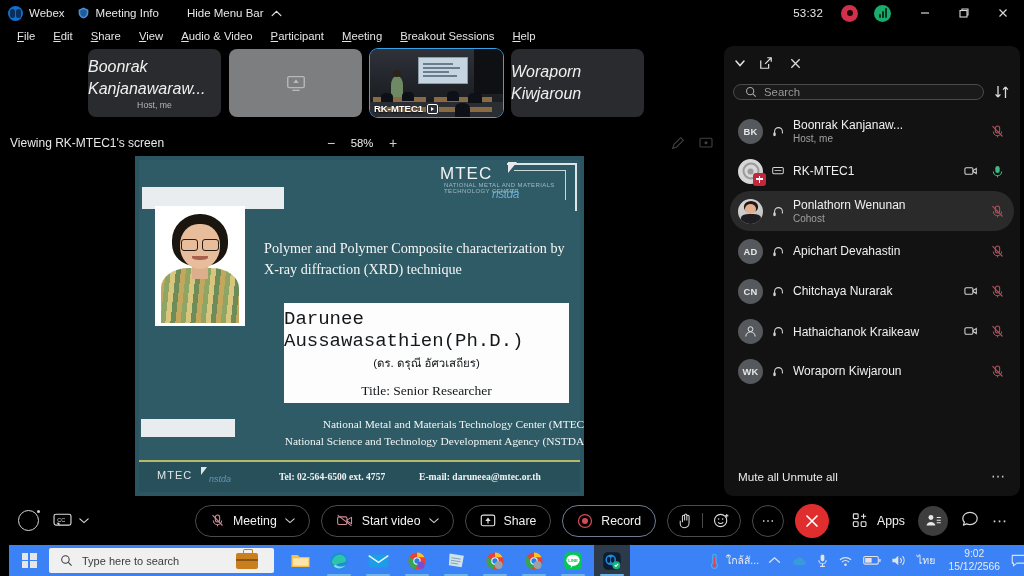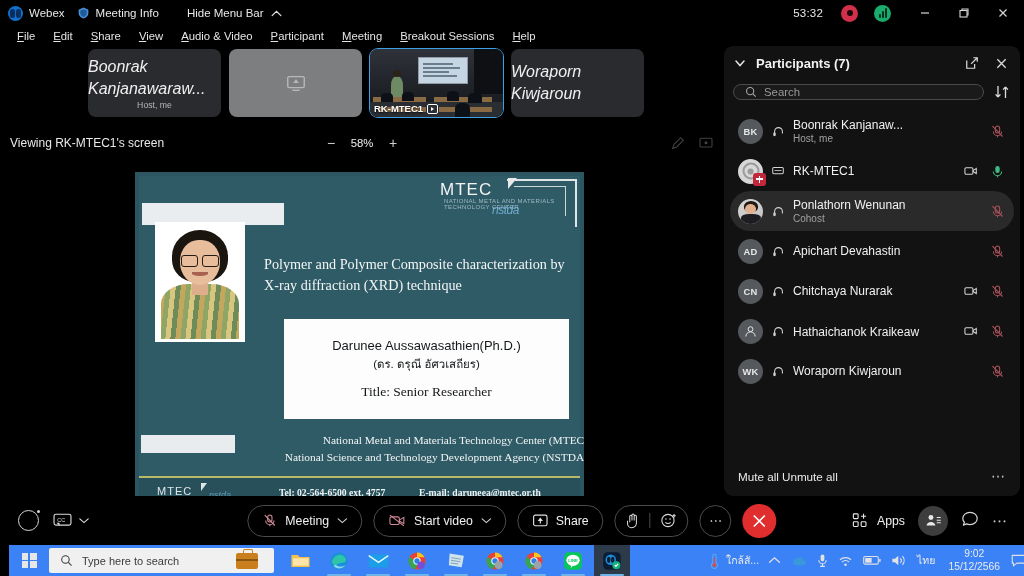--- a/index.html
+++ b/index.html
@@ -97,21 +97,21 @@
   .share-title { color:#e9e9e9; font-size:12px; padding-left:10px; }
   .zoomctl { position:absolute; left:50%; transform:translateX(-50%); display:flex; align-items:center; gap:11px; }
   .zoomctl .zb { color:#cfcfcf; font-size:14px; width:12px; text-align:center; line-height:1;}
   .zoomctl .zv { color:#eee; font-size:11.3px; min-width:28px; text-align:center;}
   .sb-right { margin-left:auto; display:flex; align-items:center; gap:12px; padding-right:10px; }
   .sb-right svg { display:block; opacity:.32; }
 
   
   .stage { position:absolute; top:156px; left:0; width:724px; height:340px; background:#000; }
   .slide {
-    position:absolute; left:135px; top:16px; width:449px; height:340px;
+    position:absolute; left:135px; top:0; width:449px; height:340px;
     background:#2b5560; overflow:hidden;
   }
   .sl-inner { position:absolute; inset:4px; background:#2f5b66; }
   .mtec-brand { position:absolute; right:0; top:2px; width:150px; height:48px; }
   .mtec-word { position:absolute; left:10px; top:2px; color:#f2f2f2; font-size:17px; letter-spacing:1px; font-family:"Liberation Sans", sans-serif; font-weight:500;}
   .mtec-flag { position:absolute; left:78px; top:0px; width:0;height:0;
     border-left:9px solid #e9e9e9; border-bottom:11px solid transparent; }
   .mtec-sub { position:absolute; left:14px; top:20px; font-size:6px; color:#9fb9c4; letter-spacing:.4px;}
   .nstda-word { position:absolute; left:62px; top:25px; color:#79b8e0; font-size:12px; font-style:italic; opacity:.85; letter-spacing:-.5px;}
   .corner-frame { position:absolute; right:3px; top:3px; width:70px; height:48px; border-top:2px solid #dfe6e8; border-right:2px solid #dfe6e8;}
@@ -131,21 +131,21 @@
     border-radius:36% 36% 0 0;}
   .p-neck { position:absolute; left:40%; top:48%; width:20%; height:13%; background:#dcae8c;}
   .sl-title {
     position:absolute; left:125px; top:78px; width:310px;
     color:#f4f6f6; font-family:"Liberation Serif", serif; font-size:14.2px; line-height:1.45;
   }
   .whitebox {
     position:absolute; left:145px; top:143px; width:285px; height:100px; background:#fdfdfd;
     display:flex; flex-direction:column; align-items:center; justify-content:center; gap:2px;
   }
-  .wb-name { font-family:Liberation Sans, sans-serif; font-size:13px; color:#14181a; }
+  .wb-name { font-family:Liberation Mono, monospace; font-size:19px; color:#14181a; }
   .wb-thai { font-family:"Liberation Sans", sans-serif; font-size:11.5px; color:#14181a; }
   .wb-title { font-family:"Liberation Serif", serif; font-size:13.5px; color:#14181a; margin-top:9px;}
   .greybar { position:absolute; left:2px; top:259px; width:94px; height:18px; background:#e8ecee;}
   .sl-org {
     position:absolute; left:104px; top:256px; width:345px; text-align:right;
     color:#f1f4f4; font-family:"Liberation Serif", serif; font-size:11.4px; line-height:1.5;
   }
   .sl-footer { position:absolute; left:0; right:0; bottom:0; height:32px; background:#27505b; border-top:2px solid #b9b96a;}
   .ft-mtec { position:absolute; left:18px; top:7px; color:#dfe6e8; font-size:11px; letter-spacing:1px;}
   .ft-flag { position:absolute; left:62px; top:5px; width:0;height:0;border-left:6px solid #dfe6e8;border-bottom:8px solid transparent;}
@@ -433,21 +433,20 @@
         </div>
       </div>
     </div>
   </div>
 
   <div class="panel">
     <div class="pn-head">
       <svg class="pn-chev" viewBox="0 0 14 14">
         <path d="M3 5 L7 9.5 L11 5" stroke="#e4e4e4" stroke-width="1.5" fill="none" stroke-linecap="round"></path>
       </svg>
-      <span class="pn-title">Participants (7)</span>
       <span class="pn-hbtn">
         <svg width="14" height="14" viewBox="0 0 16 16">
           <path d="M2 5 V14 H11 V9" stroke="#dcdcdc" stroke-width="1.4" fill="none"></path>
           <path d="M7 9 L14 2 M9.5 2 H14 V6.5" stroke="#dcdcdc" stroke-width="1.4" fill="none"></path>
         </svg>
       </span>
       <span class="pn-hbtn">
         <svg width="13" height="13" viewBox="0 0 14 14">
           <path d="M2.5 2.5 L11.5 11.5 M11.5 2.5 L2.5 11.5" stroke="#dcdcdc" stroke-width="1.4"></path>
         </svg>
@@ -710,20 +709,27 @@
 
       <div class="pill">
         <svg width="16" height="15" viewBox="0 0 18 17">
           <rect x="1.4" y="2.4" width="15.2" height="12" rx="2" stroke="#e2e2e2" stroke-width="1.3" fill="none"></rect>
           <path d="M9 5 L12 9 H6 Z" fill="#e2e2e2"></path>
           <path d="M9 9 V11.8" stroke="#e2e2e2" stroke-width="1.3"></path>
         </svg>
         <span>Share</span>
       </div>
 
+      <div class="pill rec">
+        <svg width="16" height="16" viewBox="0 0 18 18">
+          <circle cx="9" cy="9" r="7.3" stroke="#d44a56" stroke-width="1.4" fill="none"></circle>
+          <circle cx="9" cy="9" r="3.4" fill="#d44a56"></circle>
+        </svg>
+        <span>Record</span>
+      </div>
 
       <div class="round-group">
         <svg width="14" height="17" viewBox="0 0 16 20">
           <path d="M5 12 V5 a1.3 1.3 0 0 1 2.6 0 V10 M7.6 10 V3.6 a1.3 1.3 0 0 1 2.6 0 V10 M10.2 10 V5.2 a1.3 1.3 0 0 1 2.6 0 V13 a5.4 5.4 0 0 1-5.4 5.4 H7 a4.6 4.6 0 0 1-4.6-4.6 V10.4" stroke="#dcdcdc" stroke-width="1.2" fill="none" stroke-linejoin="round"></path>
         </svg>
         <span class="div"></span>
         <svg width="17" height="17" viewBox="0 0 20 20">
           <circle cx="9" cy="10" r="7.2" stroke="#dcdcdc" stroke-width="1.3" fill="none"></circle>
           <circle cx="6.6" cy="8.2" r="0.95" fill="#dcdcdc"></circle>
           <circle cx="11.4" cy="8.2" r="0.95" fill="#dcdcdc"></circle>

